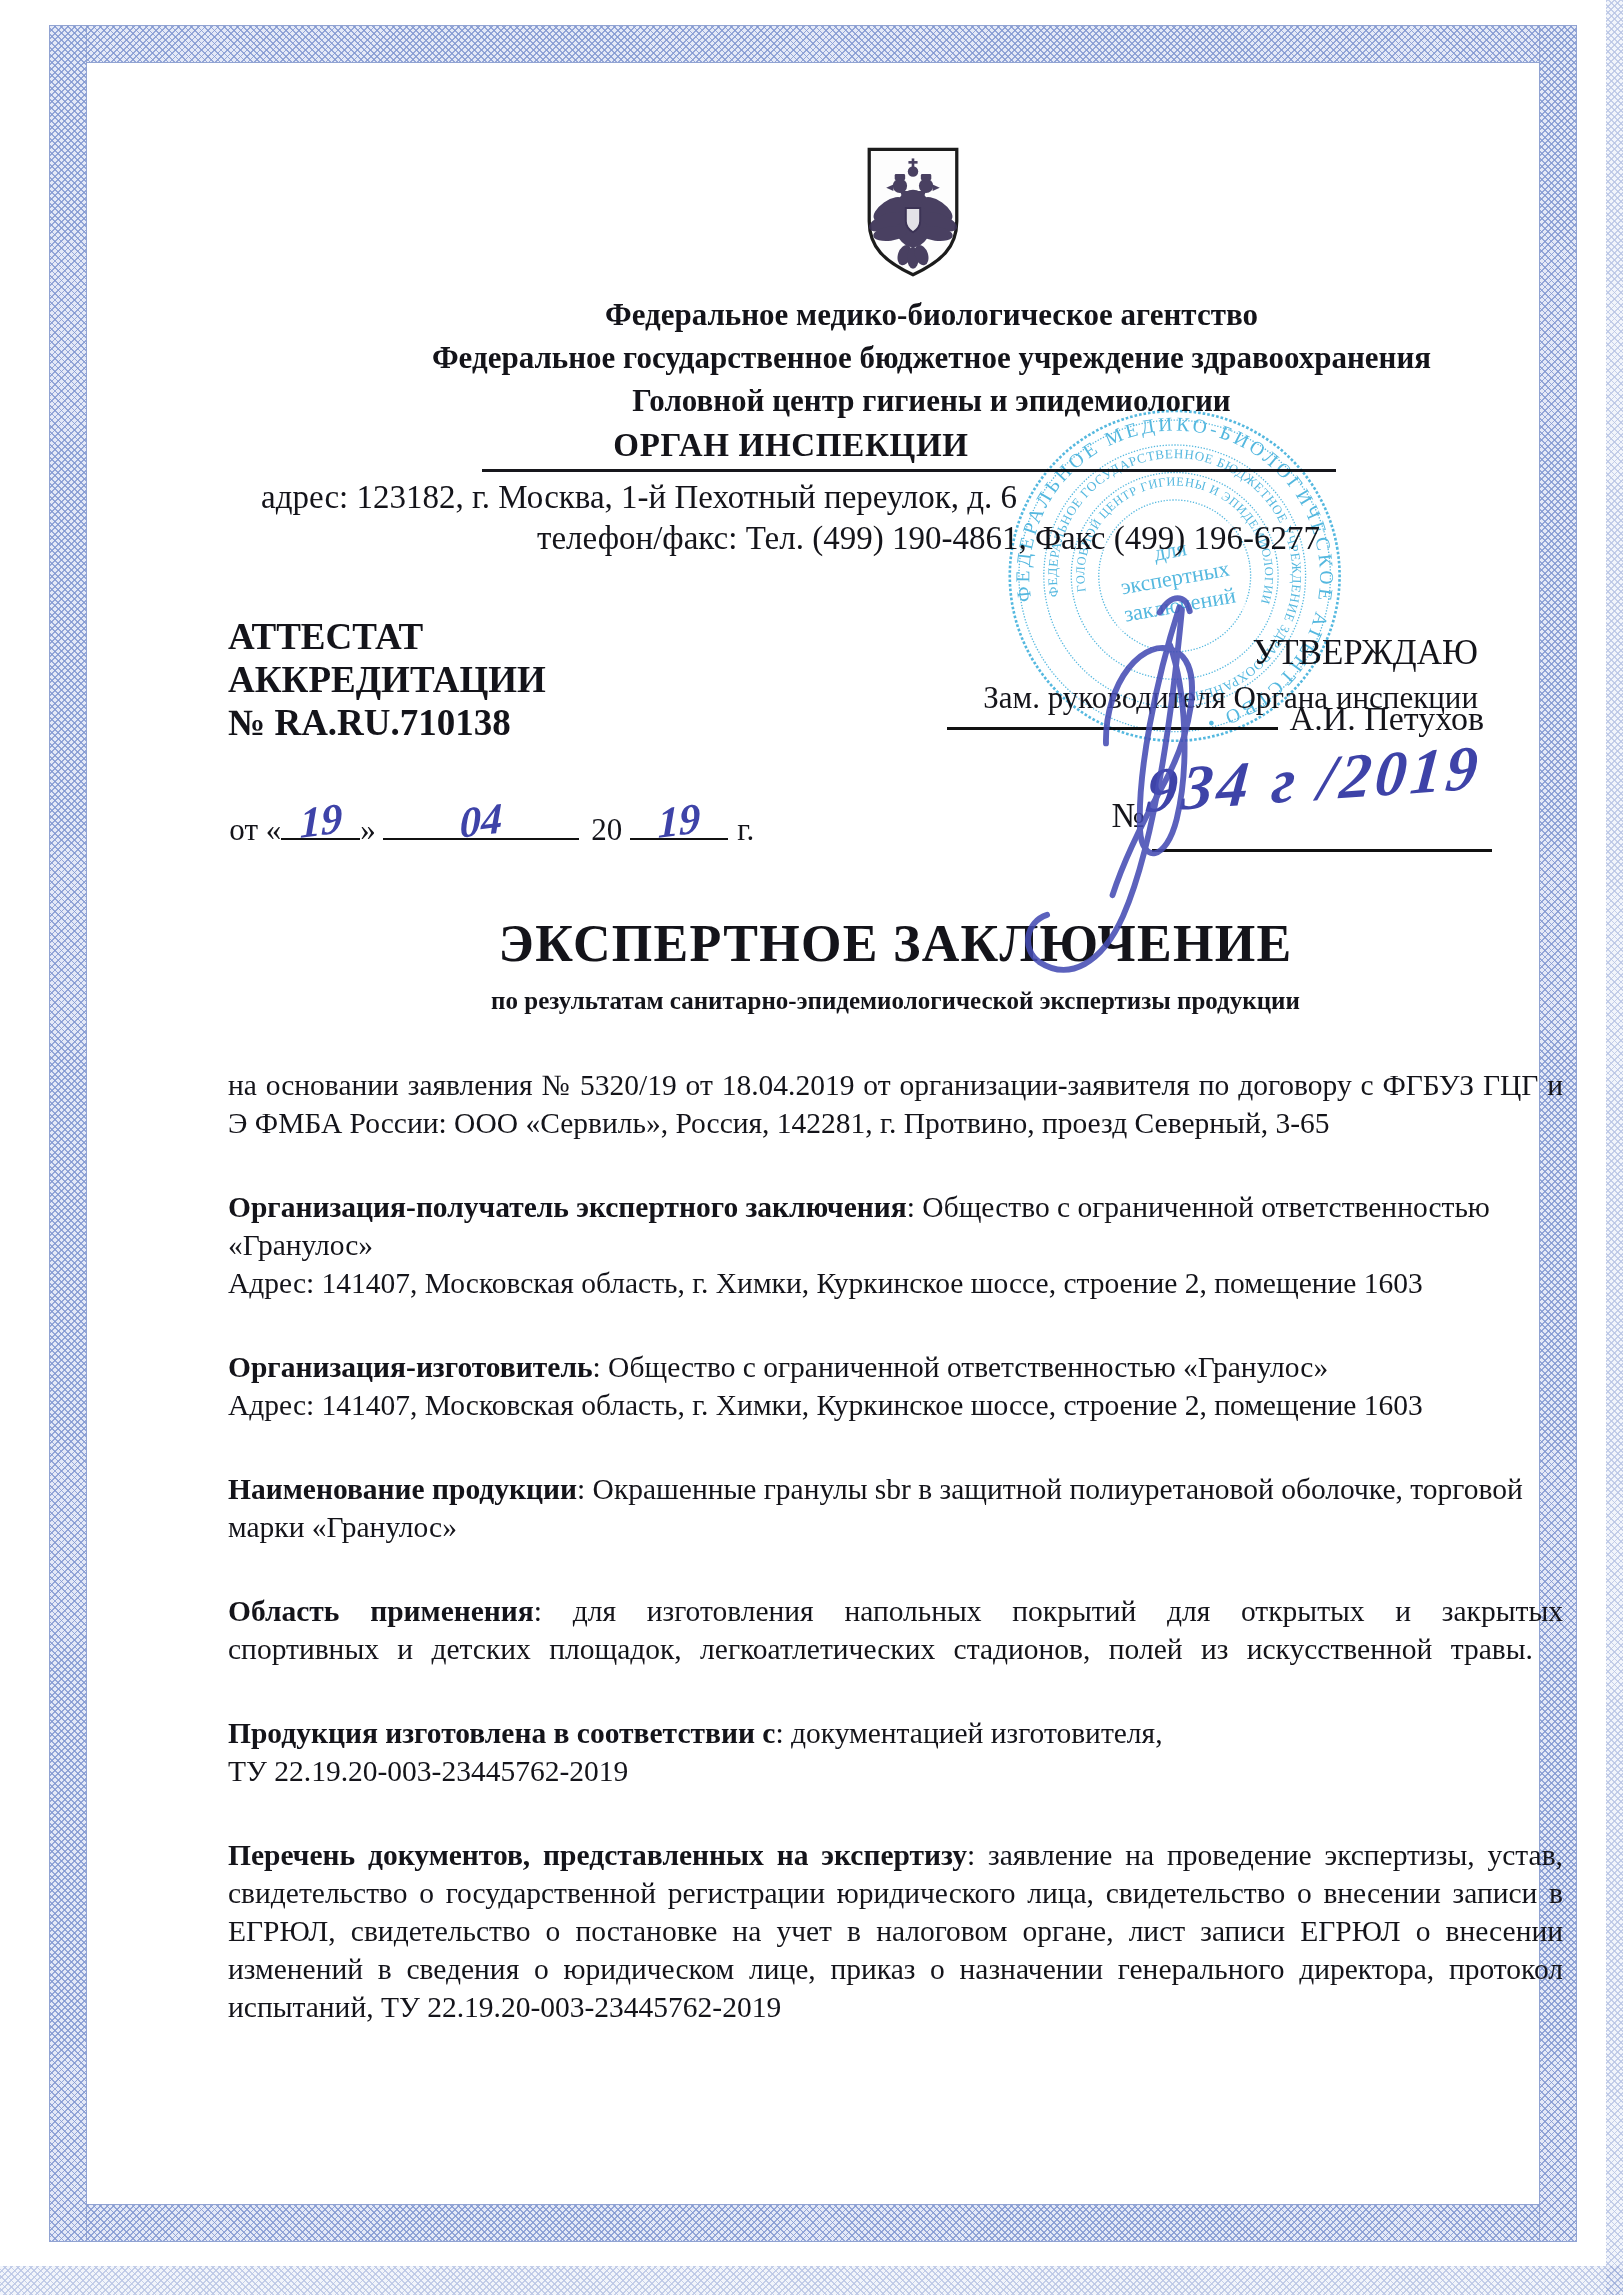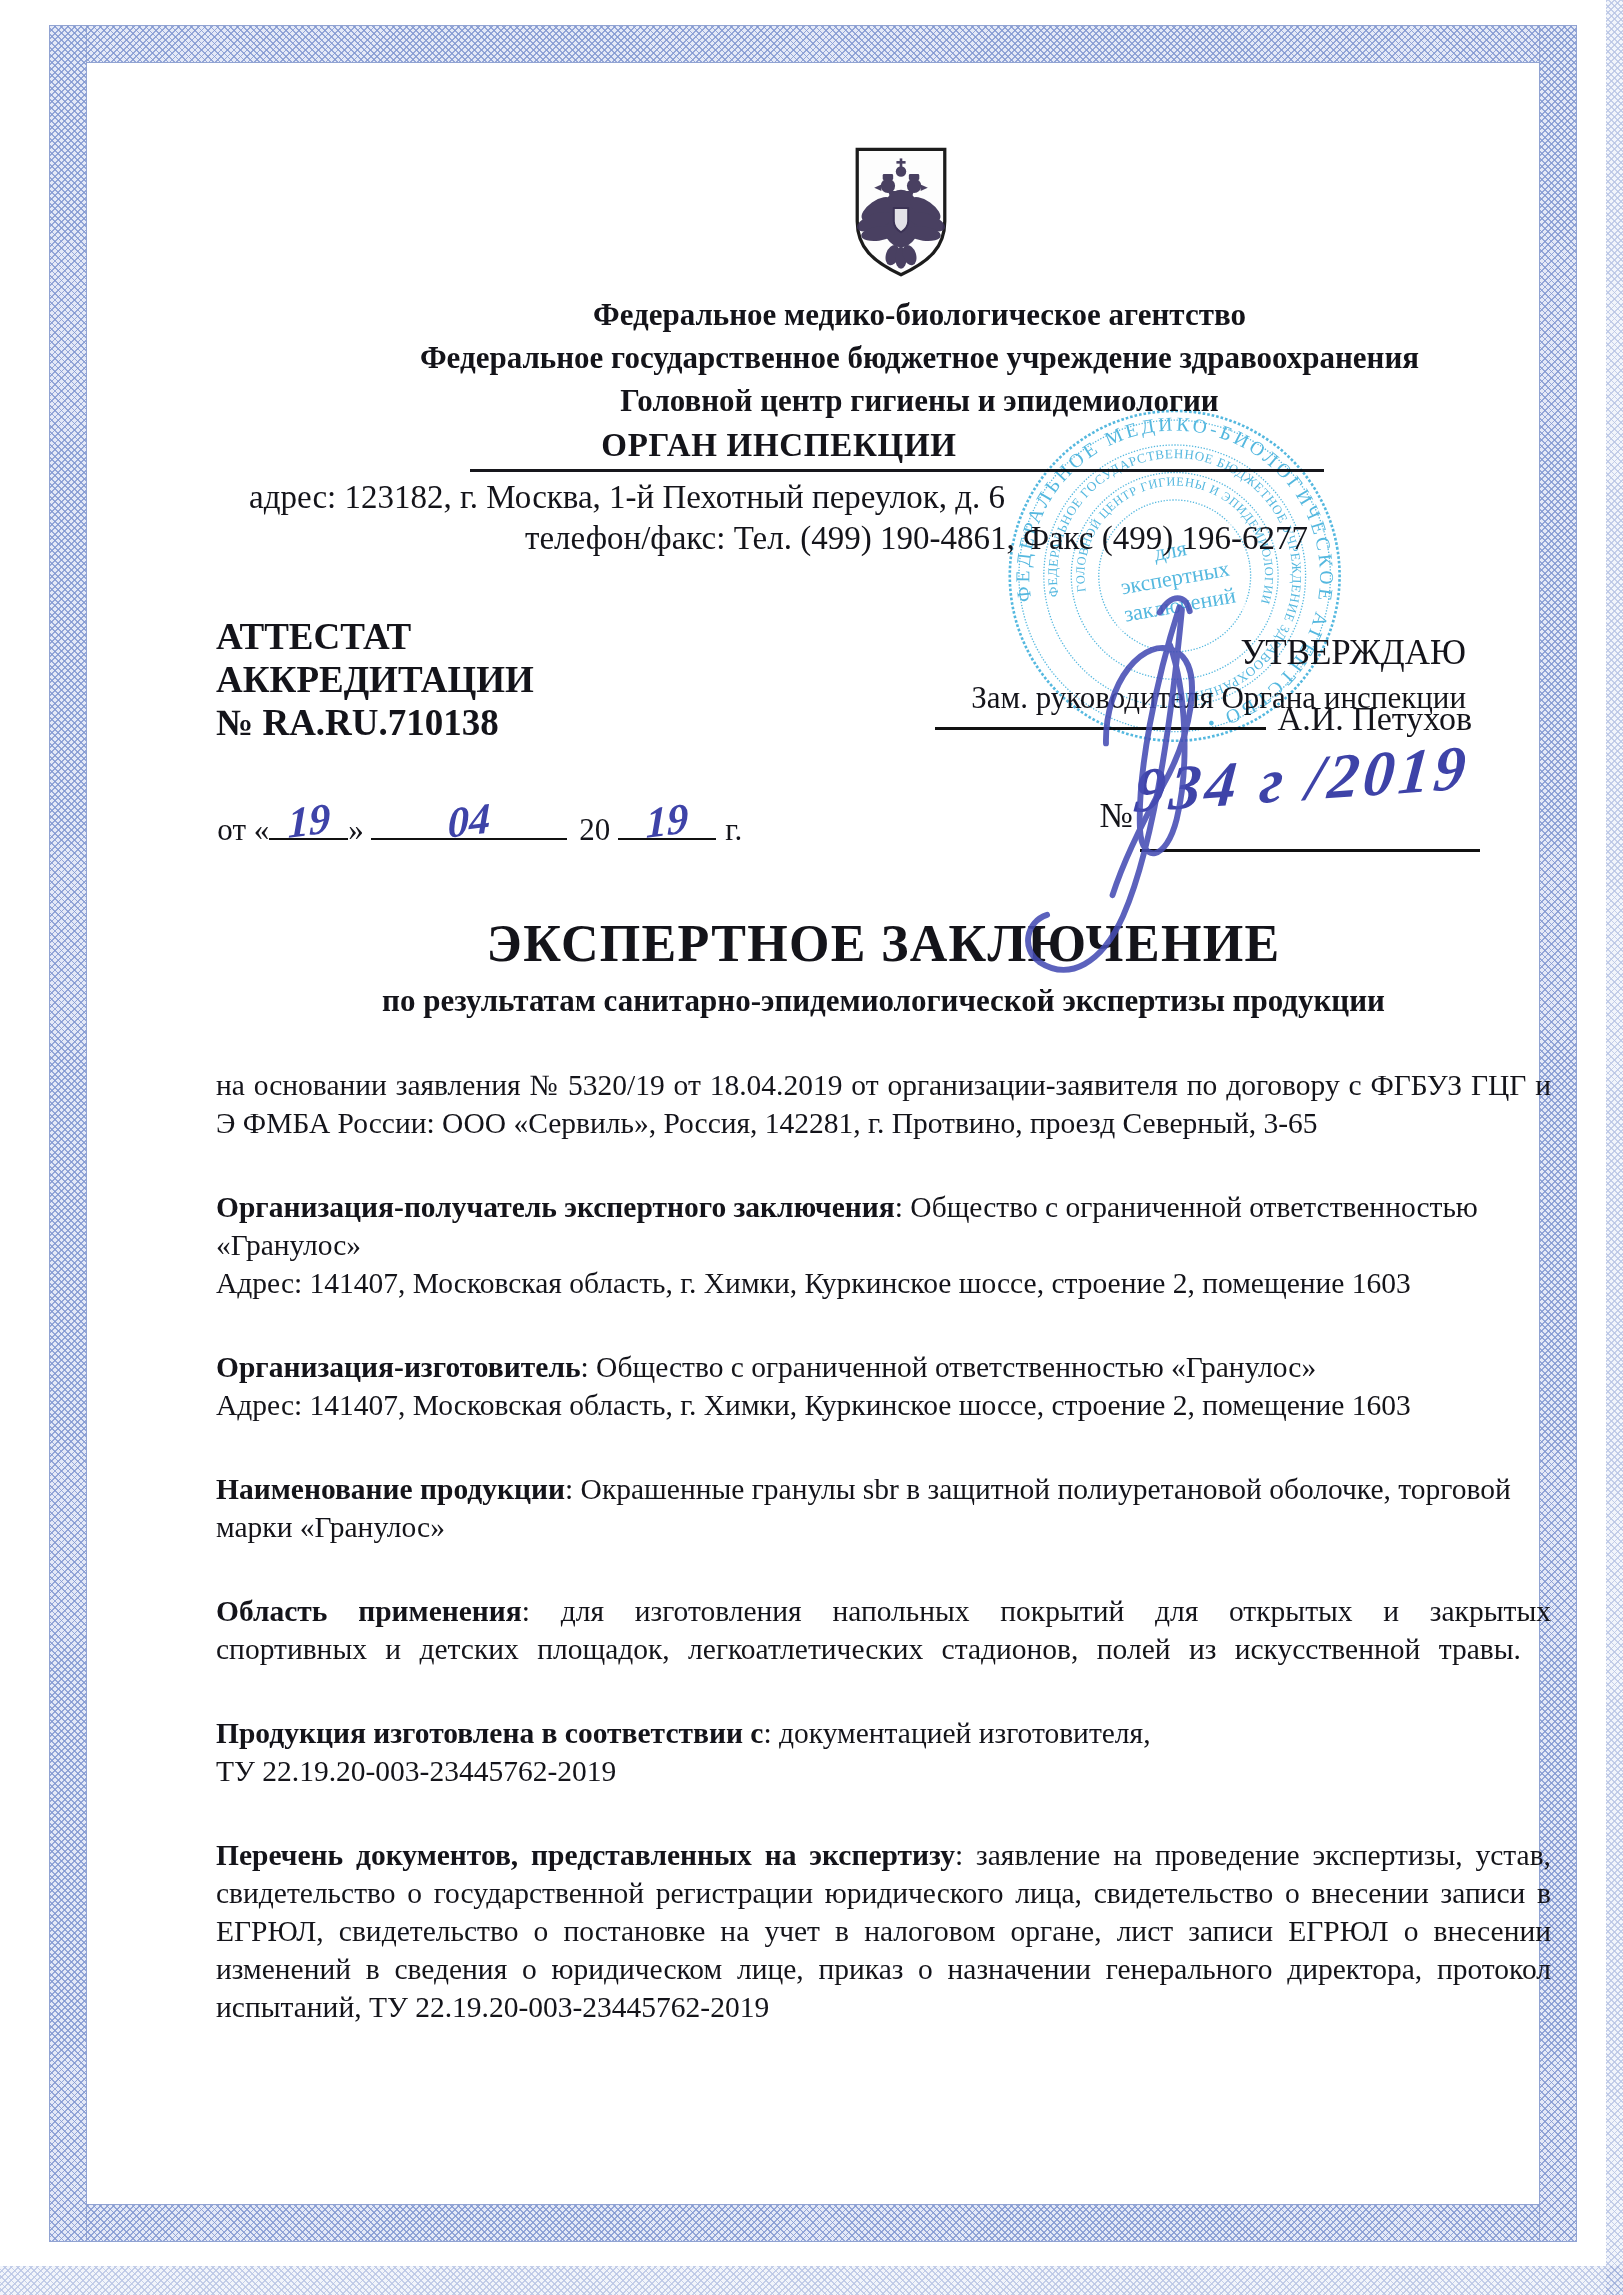--- a/index.html
+++ b/index.html
@@ -26,21 +26,21 @@
     position:absolute;opacity:.55;border:none;
     background:
       repeating-linear-gradient(45deg, rgba(128,150,208,.8) 0 1.3px, rgba(255,255,255,0) 1.3px 4.6px),
       repeating-linear-gradient(-45deg, rgba(128,150,208,.8) 0 1.3px, rgba(255,255,255,0) 1.3px 4.6px),
       linear-gradient(#e9edf8,#e9edf8);
   }
   .edge-bottom{left:0;top:2266px;width:1623px;height:29.5px;}
   .edge-right{left:1606px;top:0;width:17px;height:2295px;}
 
   
-  .content{position:absolute;left:216px;top:0;width:1335px;height:1674px;}
+  .content{position:absolute;left:228px;top:0;width:1335px;height:1674px;}
 
   .emblem{position:absolute;left:636px;top:144px;width:98px;height:136px;}
 
   .org-lines{position:absolute;left:0;top:293px;width:100%;text-align:center;
     transform:translateX(36px);font-weight:bold;font-size:31px;line-height:43px;}
   .inspection-title{position:absolute;left:0;top:427px;width:1126px;text-align:center;
     font-weight:bold;font-size:33px;letter-spacing:0.7px;}
   .rule-under-title{position:absolute;left:254px;top:469px;width:854px;height:3.3px;background:#17171c;}
   .address-line{position:absolute;left:0;top:479px;width:100%;text-align:left;
     transform:translateX(33px);font-size:33px;}
@@ -71,21 +71,21 @@
   }
   .num-group{position:absolute;left:877px;top:753px;width:458px;height:131px;}
   .num-label{position:absolute;left:6.5px;top:43px;font-size:35px;}
   .num-rule{position:absolute;left:47px;top:96px;width:340px;height:2.6px;background:#111;}
   .num-hand{position:absolute;left:41px;top:-10.5px;font-size:63px;font-style:italic;font-weight:bold;
     color:#3e43a8;transform:rotate(-4deg) skewX(-9deg);letter-spacing:3.9px;white-space:nowrap;}
 
   
   .bodytext{position:absolute;left:0;top:907px;width:1335px;font-size:29.5px;line-height:38px;}
   .doc-title{font-size:52px;font-weight:bold;text-align:center;letter-spacing:1.3px;line-height:50px;margin:12px;}
-  .doc-subtitle{font-size:31px;font-weight:bold;text-align:center;line-height:39px;margin:9.2px 0 0 0;}
+  .doc-subtitle{font-size:25px;font-weight:bold;text-align:center;line-height:39px;margin:9.2px 0 0 0;}
   .para{margin:46px 0 0 0;}
   .just{text-align:justify;}
   .scope-para{word-spacing:11px;text-align:justify;}
   .para b{font-weight:bold;}
 
   
   .overlay{position:absolute;left:0;top:0;width:1623px;height:2295px;pointer-events:none;}
 </style>
 </head>
 <body>

